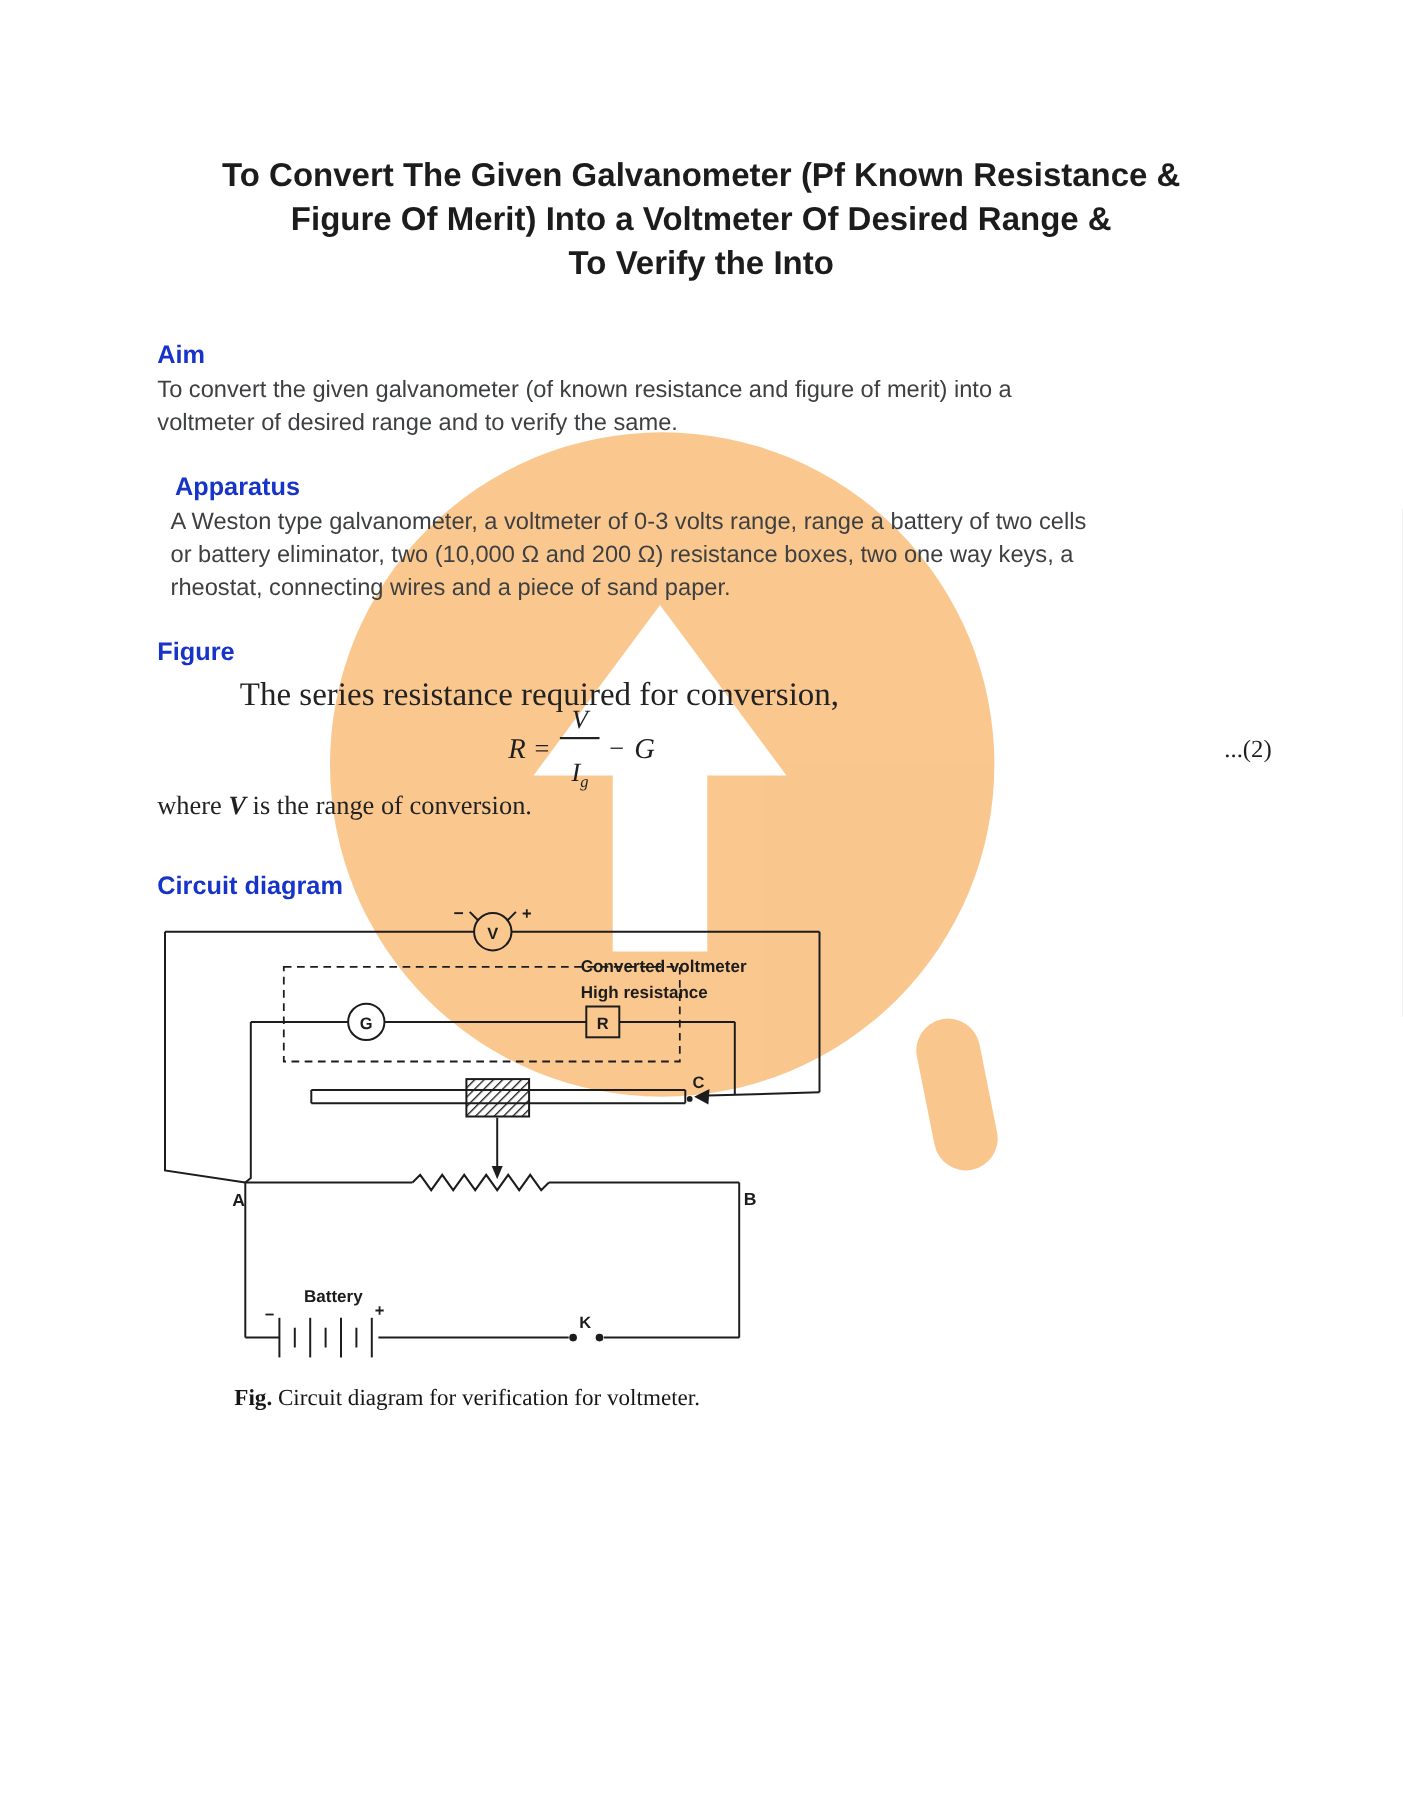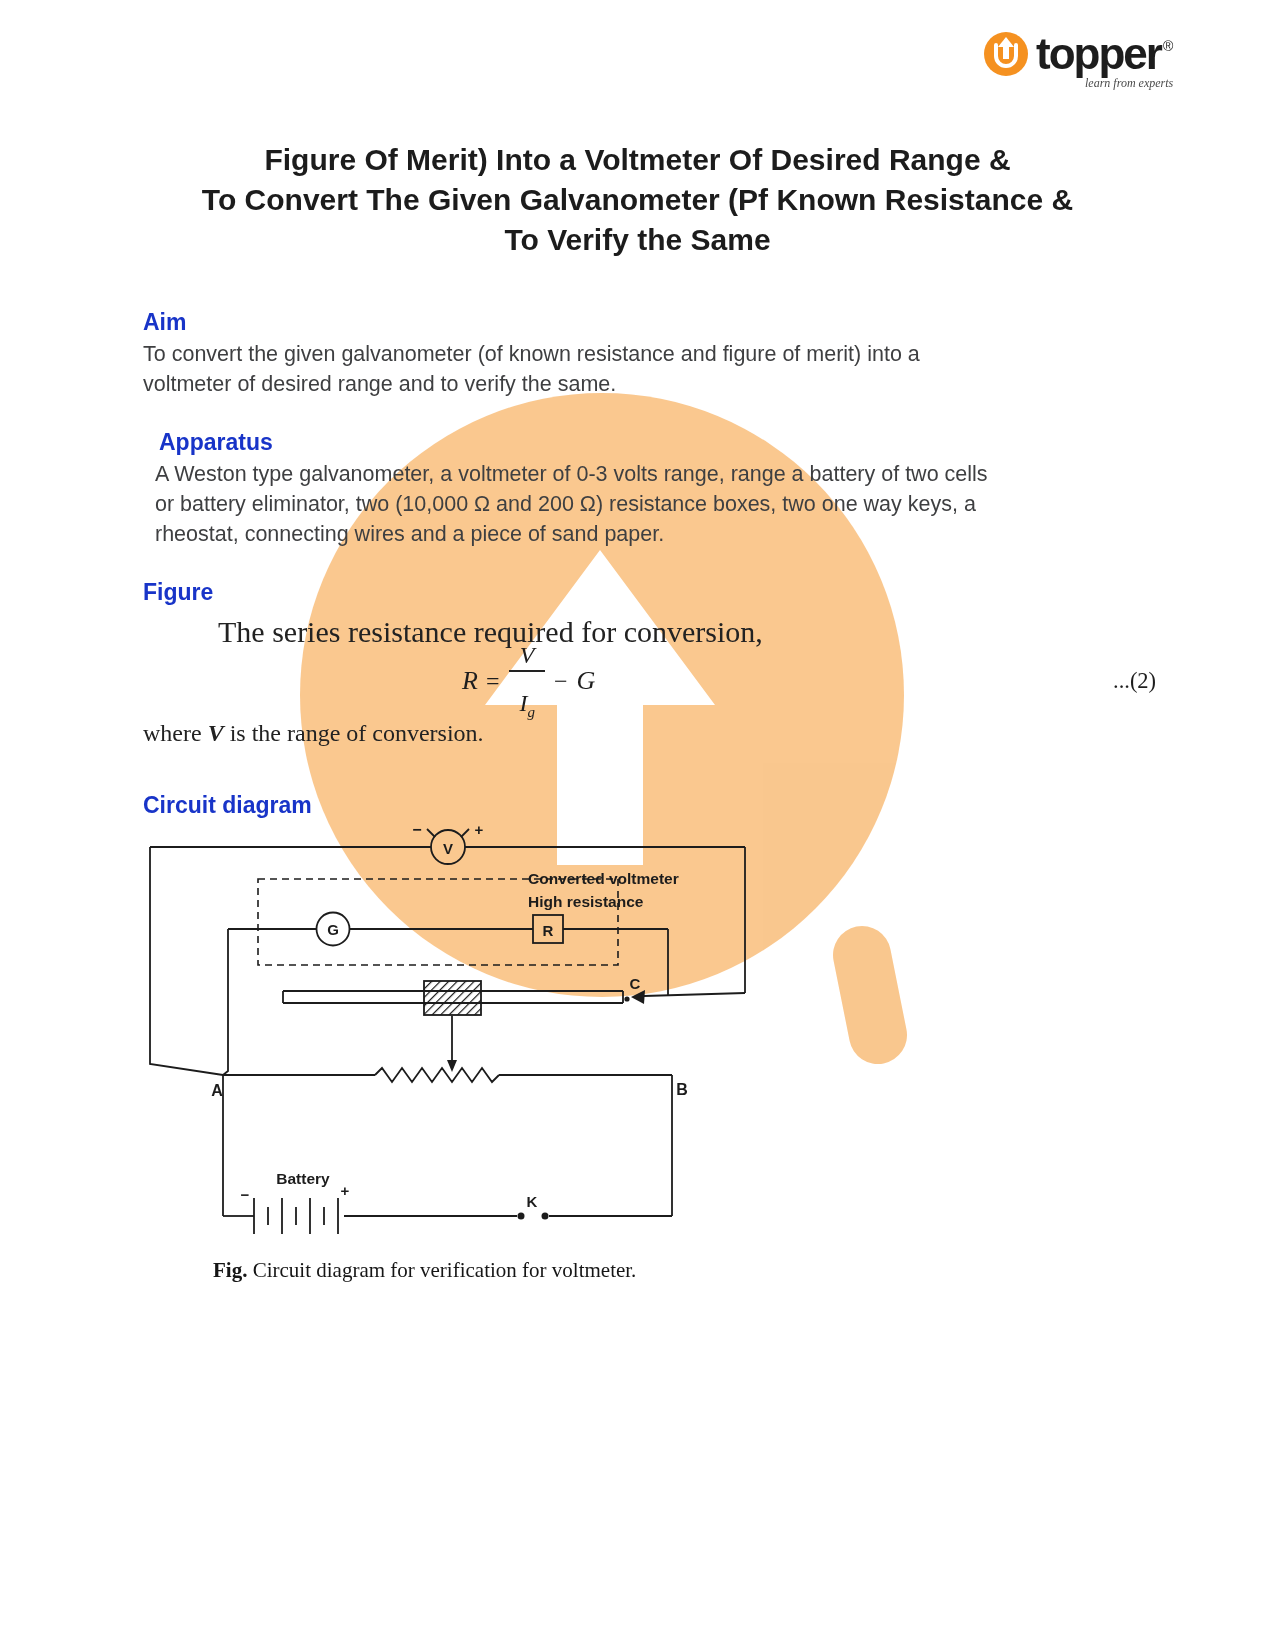--- a/index.html
+++ b/index.html
@@ -54,37 +54,25 @@
 <div class="page">
 
   <svg class="wm" width="650" height="710" viewBox="0 0 650 710">
     <g opacity="0.5">
       <circle cx="322" cy="315" r="302" fill="#F59120"></circle>
       <line x1="582" y1="575" x2="598" y2="655" stroke="#F59120" stroke-width="58" stroke-linecap="round"></line>
     </g>
     <polygon fill="#ffffff" points="320,170 435,325 363,325 363,485 277,485 277,325 205,325"></polygon>
   </svg>
 
-  <div class="sec logo" style="left:982px;top:30px;">
-    <svg width="48" height="48" viewBox="0 0 48 48">
-      <circle cx="24" cy="24" r="22" fill="#F59120"></circle>
-      <path d="M14,15 V26 a10,10 0 0 0 20,0 V15" stroke="#ffffff" stroke-width="4" fill="none" stroke-linecap="round"></path>
-      <polygon points="24,7 16,17 32,17" fill="#ffffff"></polygon>
-      <rect x="21" y="16" width="6" height="13" fill="#ffffff"></rect>
-    </svg>
-    <div class="brand-wrap">
-      <span class="brand">topper</span><span class="reg">®</span>
-      <div class="tagline">learn from experts</div>
-    </div>
-  </div>
 
   <div class="sec title">
+    <div>To Convert The Given Galvanometer (Pf Known Resistance &amp;</div>
     <div>Figure Of Merit) Into a Voltmeter Of Desired Range &amp;</div>
-    <div>To Convert The Given Galvanometer (Pf Known Resistance &amp;</div>
-    <div>To Verify the Same</div>
+    <div>To Verify the Into</div>
   </div>
 
   <div class="sec h-blue" style="left:143px;top:309px;">Aim</div>
   <div class="sec body-txt" style="left:143px;top:339px;">
     <div>To convert the given galvanometer (of known resistance and figure of merit) into a</div>
     <div>voltmeter of desired range and to verify the same.</div>
   </div>
 
   <div class="sec h-blue" style="left:159px;top:429px;">Apparatus</div>
   <div class="sec body-txt" style="left:143px;top:459px;margin-left:12px;">

